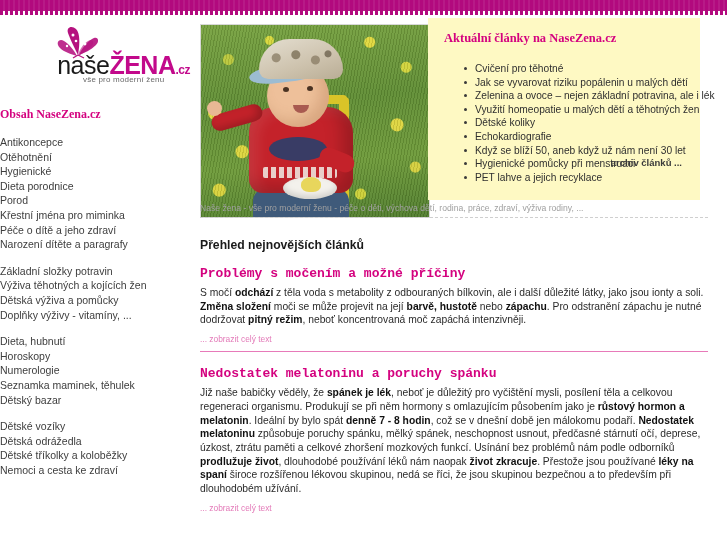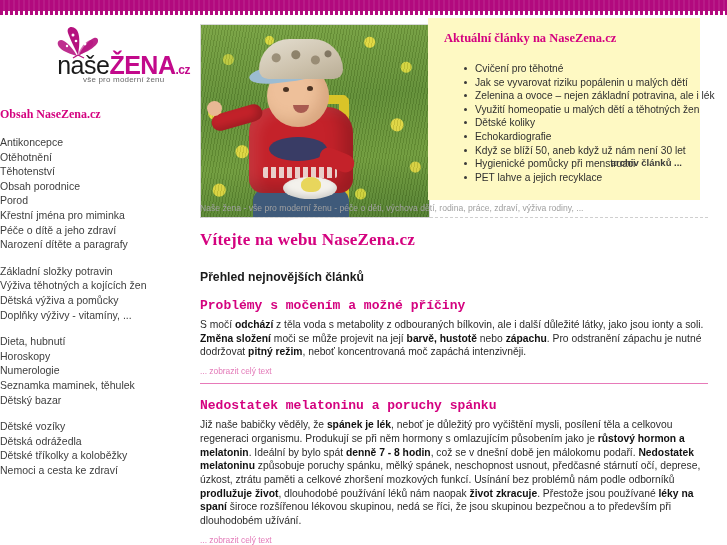--- a/index.html
+++ b/index.html
@@ -453,22 +453,22 @@
       </div>
       <div class="tagline">vše pro moderní ženu</div>
     </div>
 
     <div id="sidebar">
       <div class="side-title">Obsah NaseZena.cz</div>
 
       <div class="nav-group">
         <div class="nav-item">Antikoncepce</div>
         <div class="nav-item">Otěhotnění</div>
-        <div class="nav-item">Těhotenství</div>
-        <div class="nav-item">Obsah porodnice</div>
+        <div class="nav-item">Hygienické</div>
+        <div class="nav-item">Dieta porodnice</div>
         <div class="nav-item">Porod</div>
         <div class="nav-item">Křestní jména pro miminka</div>
         <div class="nav-item">Péče o dítě a jeho zdraví</div>
         <div class="nav-item">Narození dítěte a paragrafy</div>
       </div>
 
       <div class="nav-group">
         <div class="nav-item">Základní složky potravin</div>
         <div class="nav-item">Výživa těhotných a kojících žen</div>
         <div class="nav-item">Dětská výživa a pomůcky</div>
@@ -526,21 +526,20 @@
       <li>Hygienické pomůcky při menstruaci</li>
       <li>PET lahve a jejich recyklace</li>
     </ul>
     <div class="archiv">archiv článků ...</div>
   </div>
 
   <div id="main">
 
     <div id="breadcrumb">Naše žena - vše pro moderní ženu - péče o děti, výchova dětí, rodina, práce, zdraví, výživa rodiny, ...</div>
 
-    <h1 id="welcome">Vítejte na webu NaseZena.cz</h1>
 
     <h2 id="overview">Přehled nejnovějších článků</h2>
 
     <div class="article">
       <h3>Problémy s močením a možné příčiny</h3>
       <p>S močí <b>odchází</b> z těla voda s metabolity z odbouraných bílkovin, ale i další důležité látky, jako jsou ionty a soli. <b>Změna složení</b> moči se může projevit na její <b>barvě, hustotě</b> nebo <b>zápachu</b>. Pro odstranění zápachu je nutné dodržovat <b>pitný režim</b>, neboť koncentrovaná moč zapáchá intenzivněji.</p>
       <span class="more">... zobrazit celý text</span>
       <div class="rule"></div>
     </div>
 

